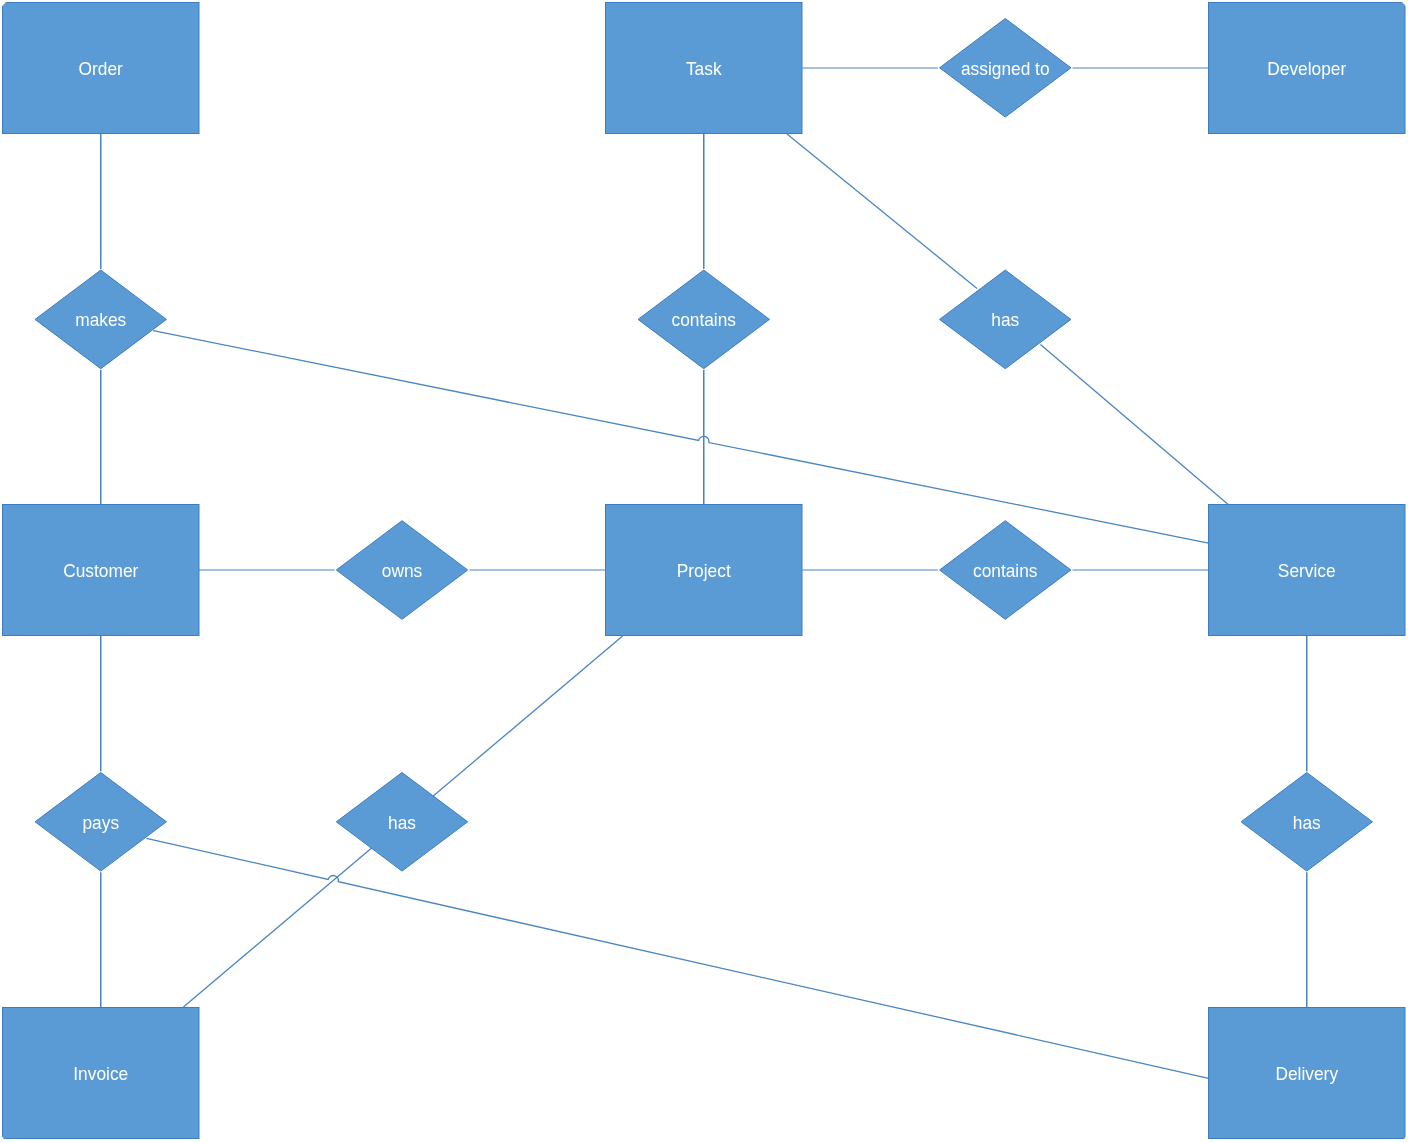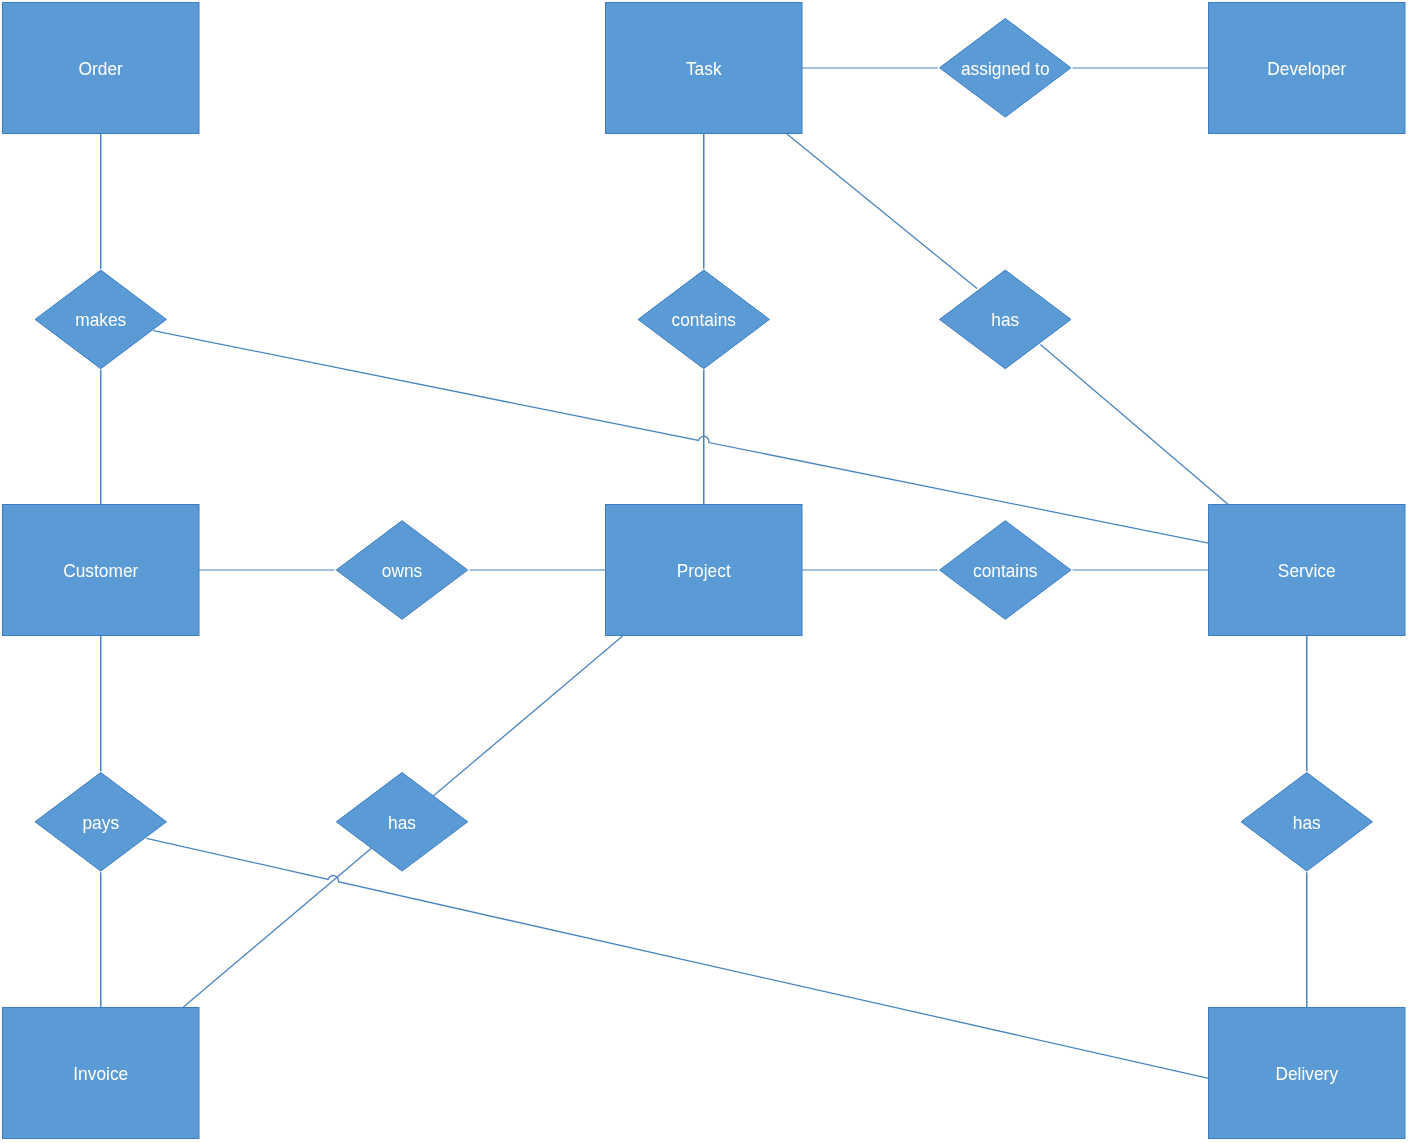--- a/index.html
+++ b/index.html
@@ -1,17 +1,17 @@
 <!DOCTYPE html>
 <html><head>
 <meta charset="utf-8">
 <title>ER Diagram</title>
 <style>
   html,body{margin:0;padding:0;background:#ffffff;}
-  #stage{position:relative;width:1408px;height:1143px;background:#ffffff;overflow:hidden;}
+  #stage{position:relative;width:1408px;height:1143px;background:#ffffff;overflow:hidden;border-radius:14px;}
   svg{display:block;shape-rendering:geometricPrecision;}
   text.shape-label{
     font-family:"Liberation Sans",sans-serif;
     fill:#ffffff;
     font-size:19px;
     text-anchor:middle;
     paint-order:normal;
   }
   .entity-shape,.relationship-shape{fill:#5B9BD5;stroke:#3C7CC4;stroke-width:1;}
   .connector{fill:none;stroke:#4A85C0;}

